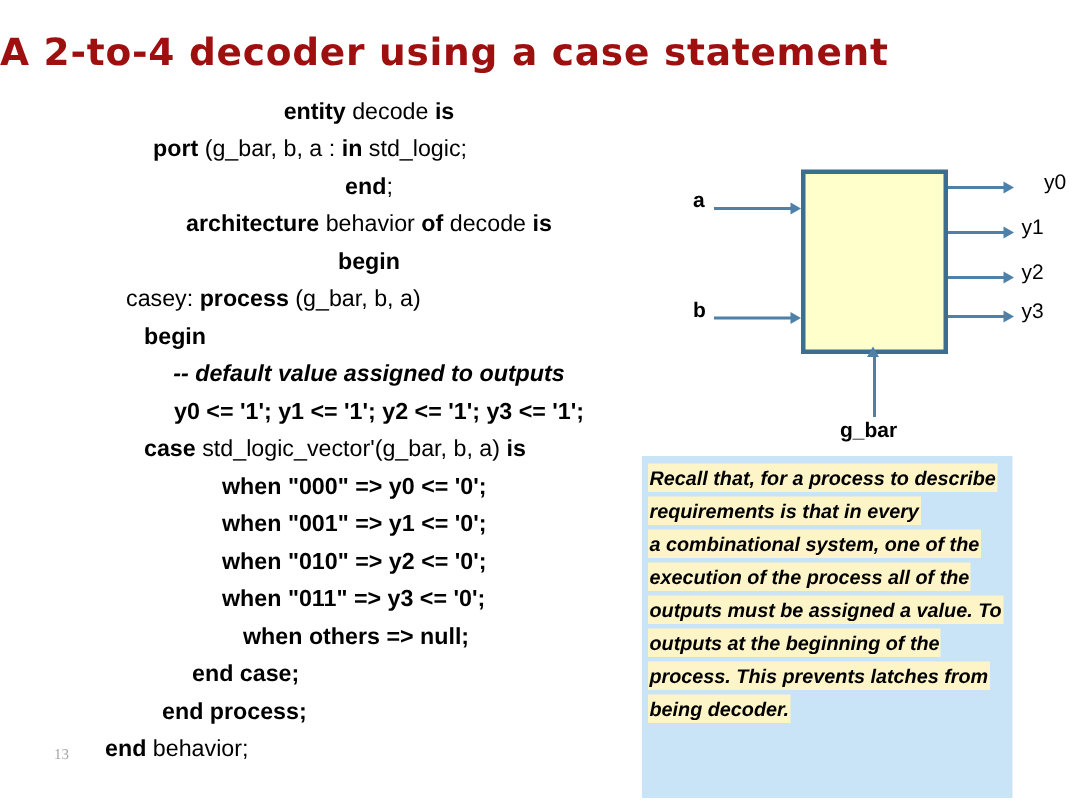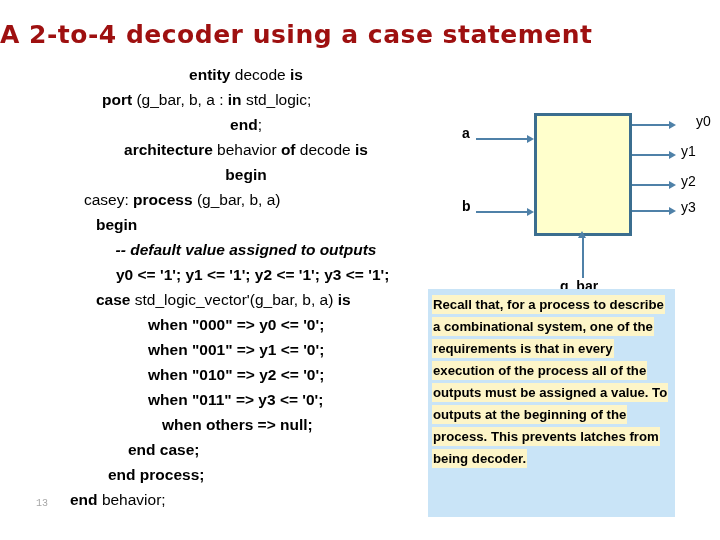--- a/index.html
+++ b/index.html
@@ -66,21 +66,21 @@
   .c-i9     { padding-left: 52px; }
   .c-i10    { padding-left: 14px; }
 
   
   #slide-number {
     position: absolute;
     left: 36px;
     top: 498px;
     font-size: 10px;
     color: #a6a6a6;
-    font-family: Liberation Mono, monospace;
+    font-family: Liberation Serif, serif;
   }
 
   
   #diagram {
     position: absolute;
     left: 440px;
     top: 100px;
     width: 276px;
     height: 200px;
   }
@@ -121,26 +121,27 @@
     color: #000000;
     white-space: nowrap;
   }
   .port-in  { font-weight: bold; }
   .port-out { font-weight: normal; }
 
   
   #callout {
     position: absolute;
     left: 428px;
-    top: 289px;
+    top: 304px;
     width: 247px;
     height: 228px;
     background: #c9e4f7;
     box-sizing: border-box;
     padding: 4px 0 0 4px;
+    font-style: italic;
   }
   #callout .co-line {
     display: block;
     height: 22px;
     line-height: 22px;
     white-space: nowrap;
   }
   #callout .co-line > span {
     background: #fdf5c8;
     color: #000000;
@@ -210,22 +211,22 @@
     <div class="port-label port-out" style="left:241px; top:73px;">y2</div>
 
     <div class="wire wire-h" style="left:192px; top:110px; width:38px;"></div>
     <div class="arrow-r" style="left:229px; top:107px;"></div>
     <div class="port-label port-out" style="left:241px; top:99px;">y3</div>
 
   </div>
 
   <div id="callout">
       <div class="co-line"><span> Recall that, for a process to describe</span></div>
+      <div class="co-line"><span>requirements is that in every</span></div>
       <div class="co-line"><span>a combinational system, one of the</span></div>
-      <div class="co-line"><span>requirements is that in every</span></div>
       <div class="co-line"><span>execution of the process all of the</span></div>
       <div class="co-line"><span>outputs must be assigned a value. To</span></div>
       <div class="co-line"><span>outputs at the beginning of the</span></div>
       <div class="co-line"><span>process. This prevents latches from</span></div>
       <div class="co-line"><span>being decoder.</span></div>
     </div>
 
 </div>
 
 </body></html>

